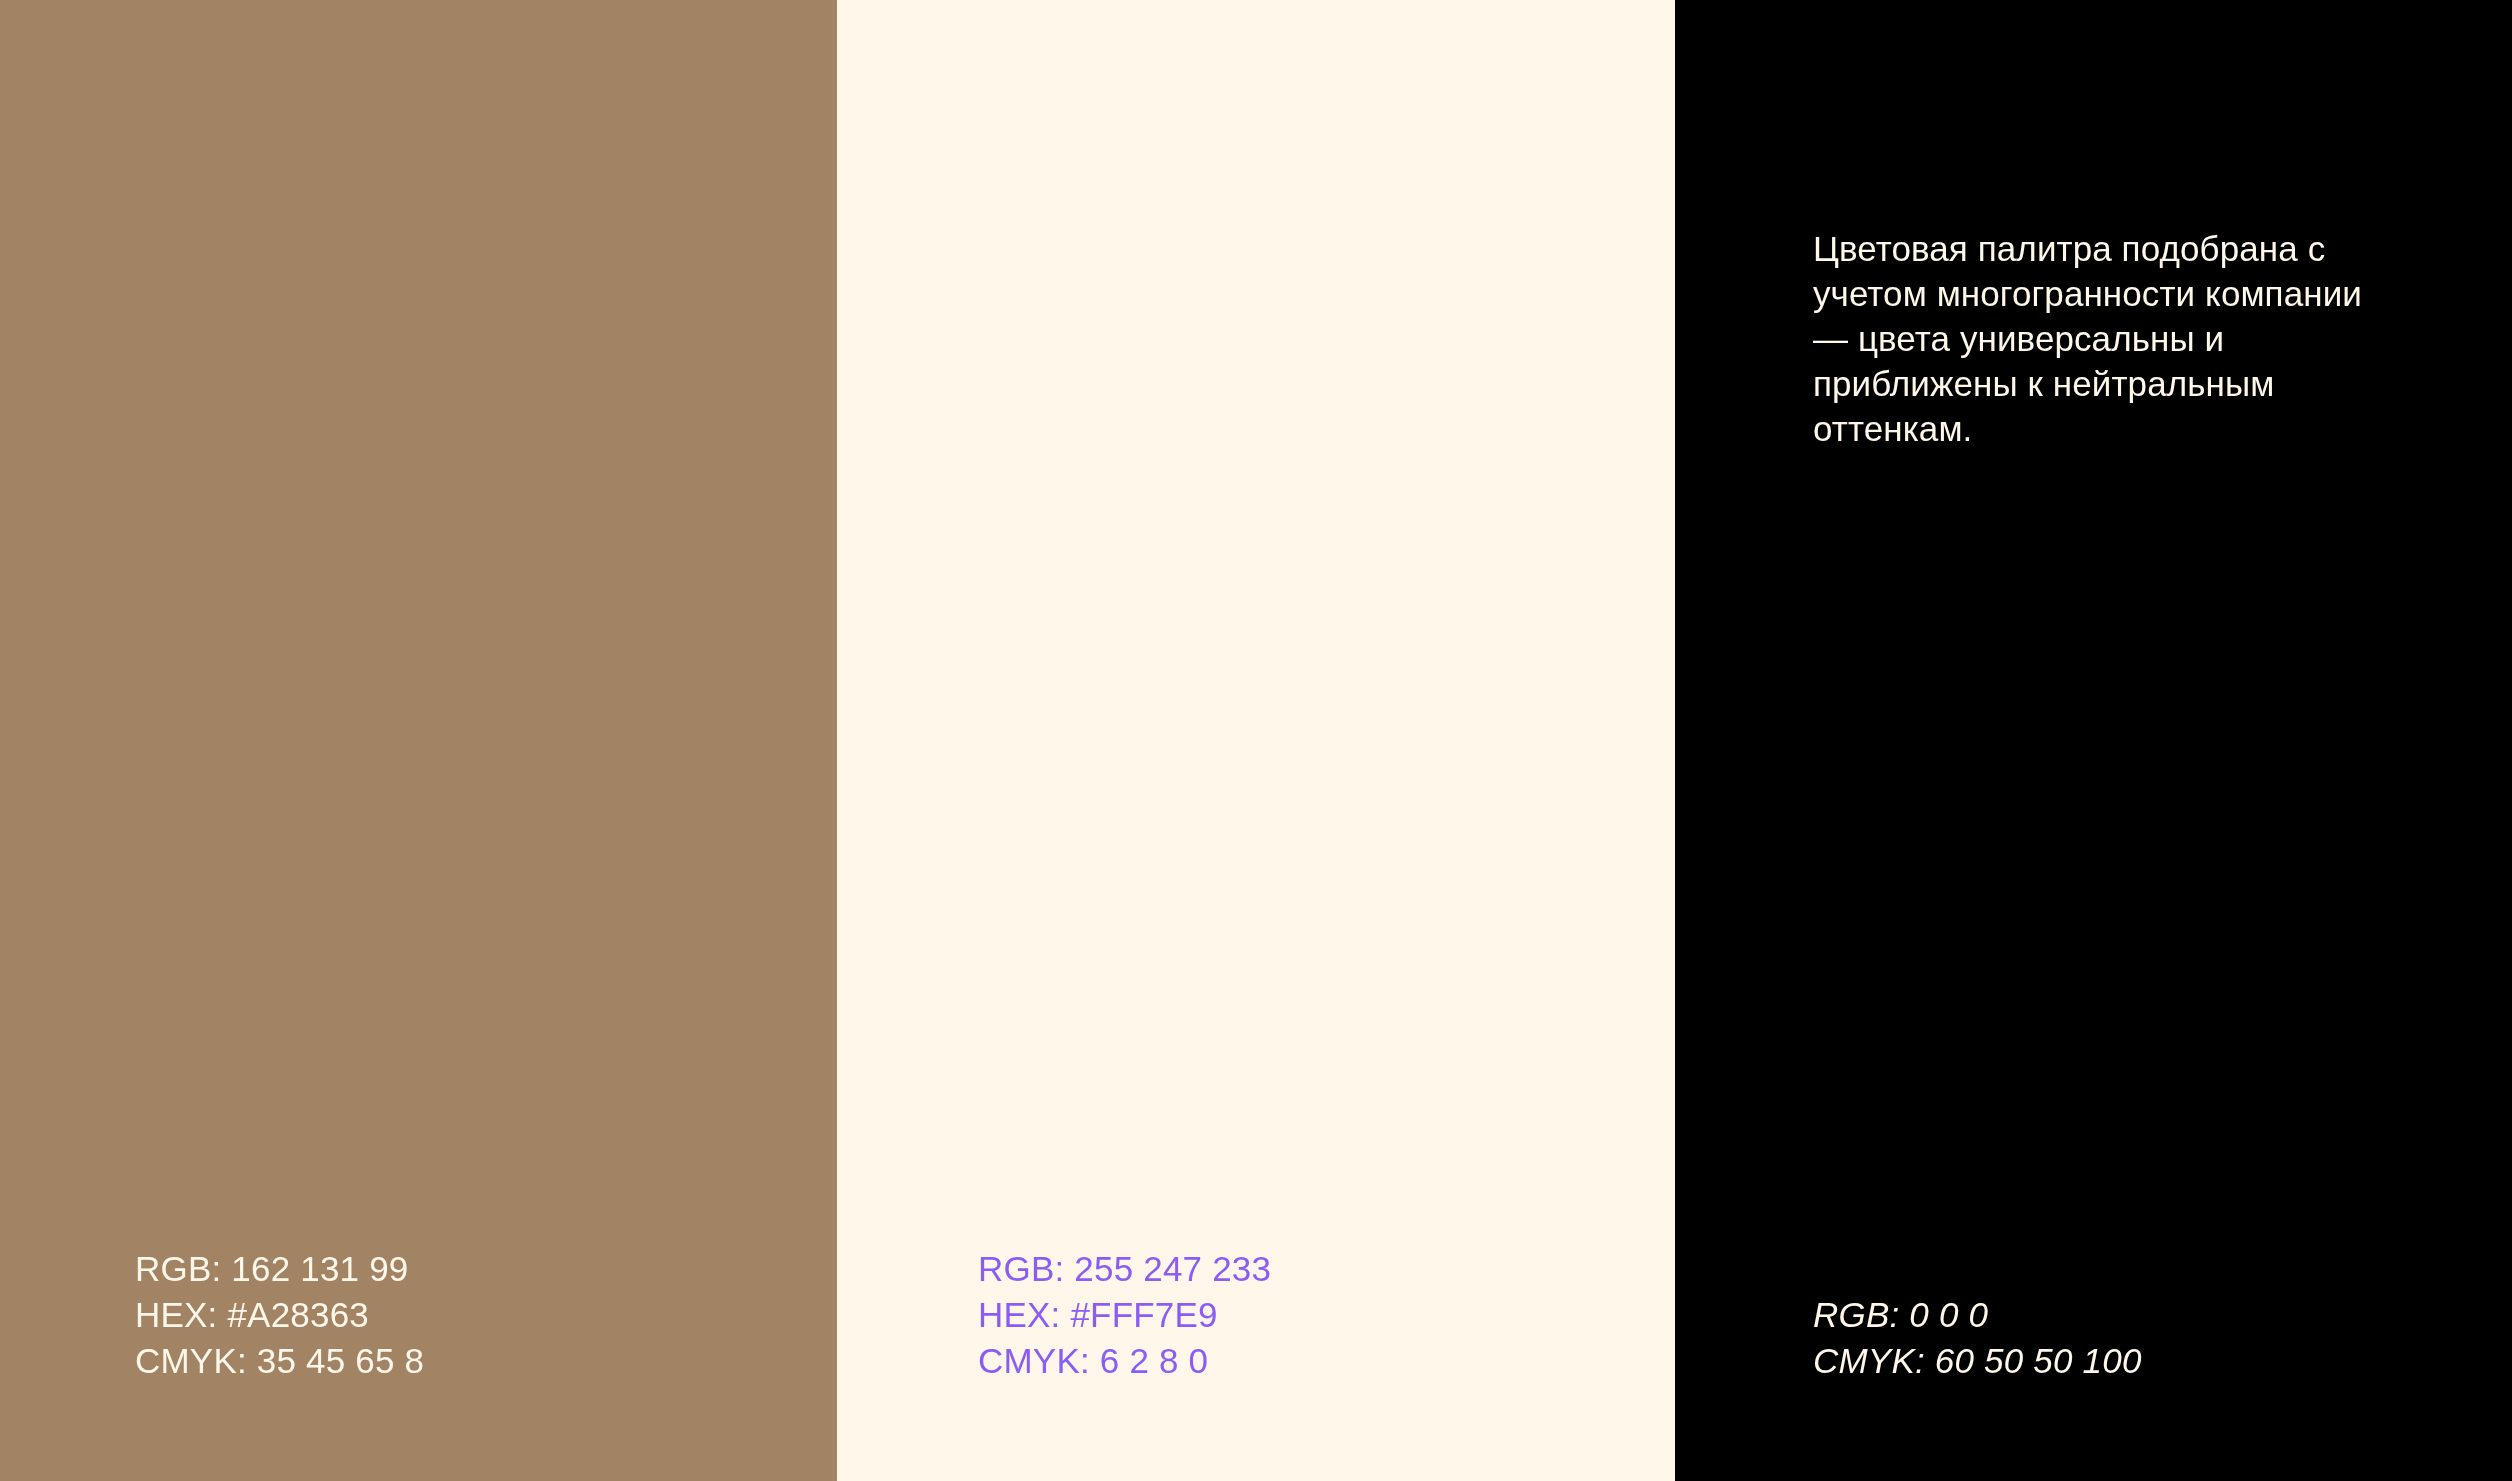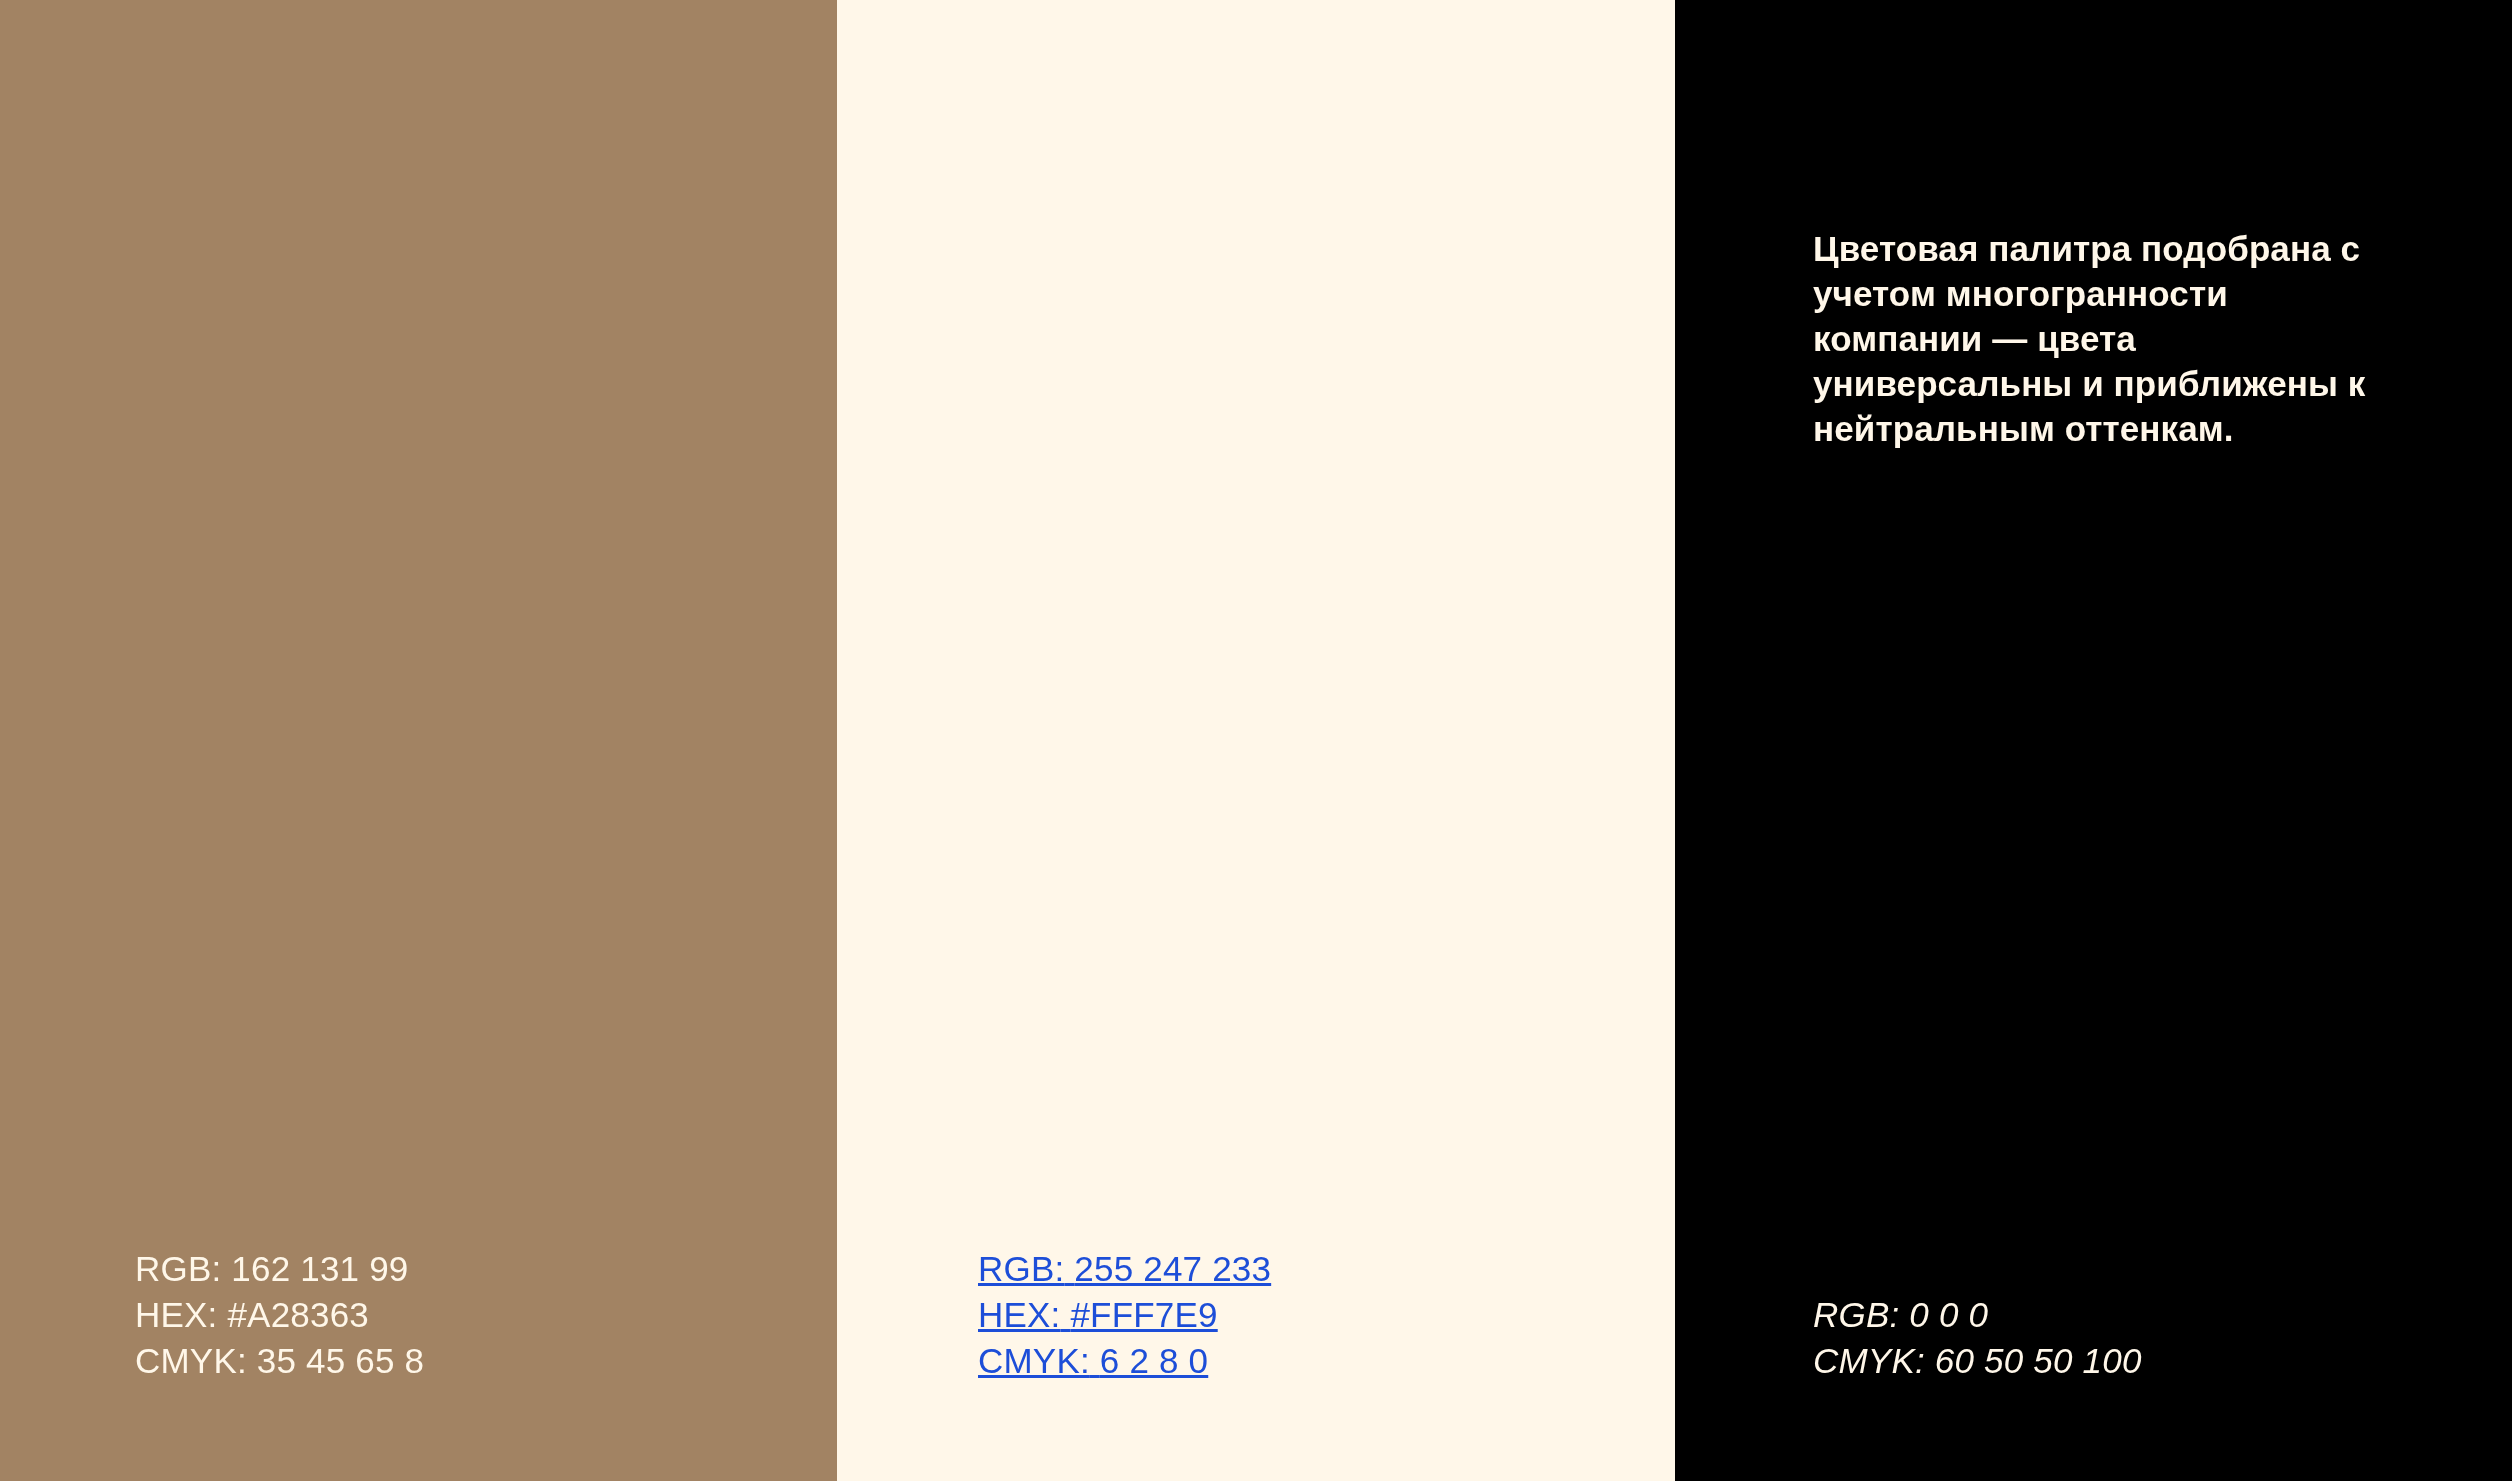--- a/index.html
+++ b/index.html
@@ -33,21 +33,21 @@
   .description {
     position: absolute;
     left: 138px;
     top: 191px;
     width: 573px;
     color: #FFF7E9;
     font-size: 35px;
     line-height: 45px;
     letter-spacing: 0.1px;
     white-space: pre-line;
-    font-weight: 700;
+    font-weight: 400;
   }
 
   
   .specs {
     position: absolute;
     bottom: 97px;
     font-size: 35px;
     line-height: 46px;
     font-weight: 400;
     letter-spacing: 0.2px;
@@ -71,21 +71,21 @@
 
   <section class="swatch-panel panel-brown" style="background: rgb(162, 131, 99);">
     <div class="specs" style="color: rgb(255, 247, 233);">
       <span class="spec-line"><span class="spec-key">RGB:</span> <span class="spec-val">162 131 99</span></span>
       <span class="spec-line"><span class="spec-key">HEX:</span> <span class="spec-val">#A28363</span></span>
       <span class="spec-line"><span class="spec-key">CMYK:</span> <span class="spec-val">35 45 65 8</span></span>
     </div>
   </section>
 
   <section class="swatch-panel panel-cream" style="background: rgb(255, 247, 233);">
-    <div class="specs" style="color: #1d4ed8; text-decoration: underline;">
+    <div class="specs" style="color: #8b5cf6;">
       <span class="spec-line"><span class="spec-key">RGB:</span> <span class="spec-val">255 247 233</span></span>
       <span class="spec-line"><span class="spec-key">HEX:</span> <span class="spec-val">#FFF7E9</span></span>
       <span class="spec-line"><span class="spec-key">CMYK:</span> <span class="spec-val">6 2 8 0</span></span>
     </div>
   </section>
 
   <section class="swatch-panel panel-black" style="background: rgb(0, 0, 0);">
     <p class="description">Цветовая палитра подобрана с учетом многогранности компании — цвета универсальны и приближены к нейтральным оттенкам.</p>
     <div class="specs" style="color: rgb(255, 247, 233); font-style: italic;">
       <span class="spec-line"><span class="spec-key">RGB:</span> <span class="spec-val">0 0 0</span></span>

